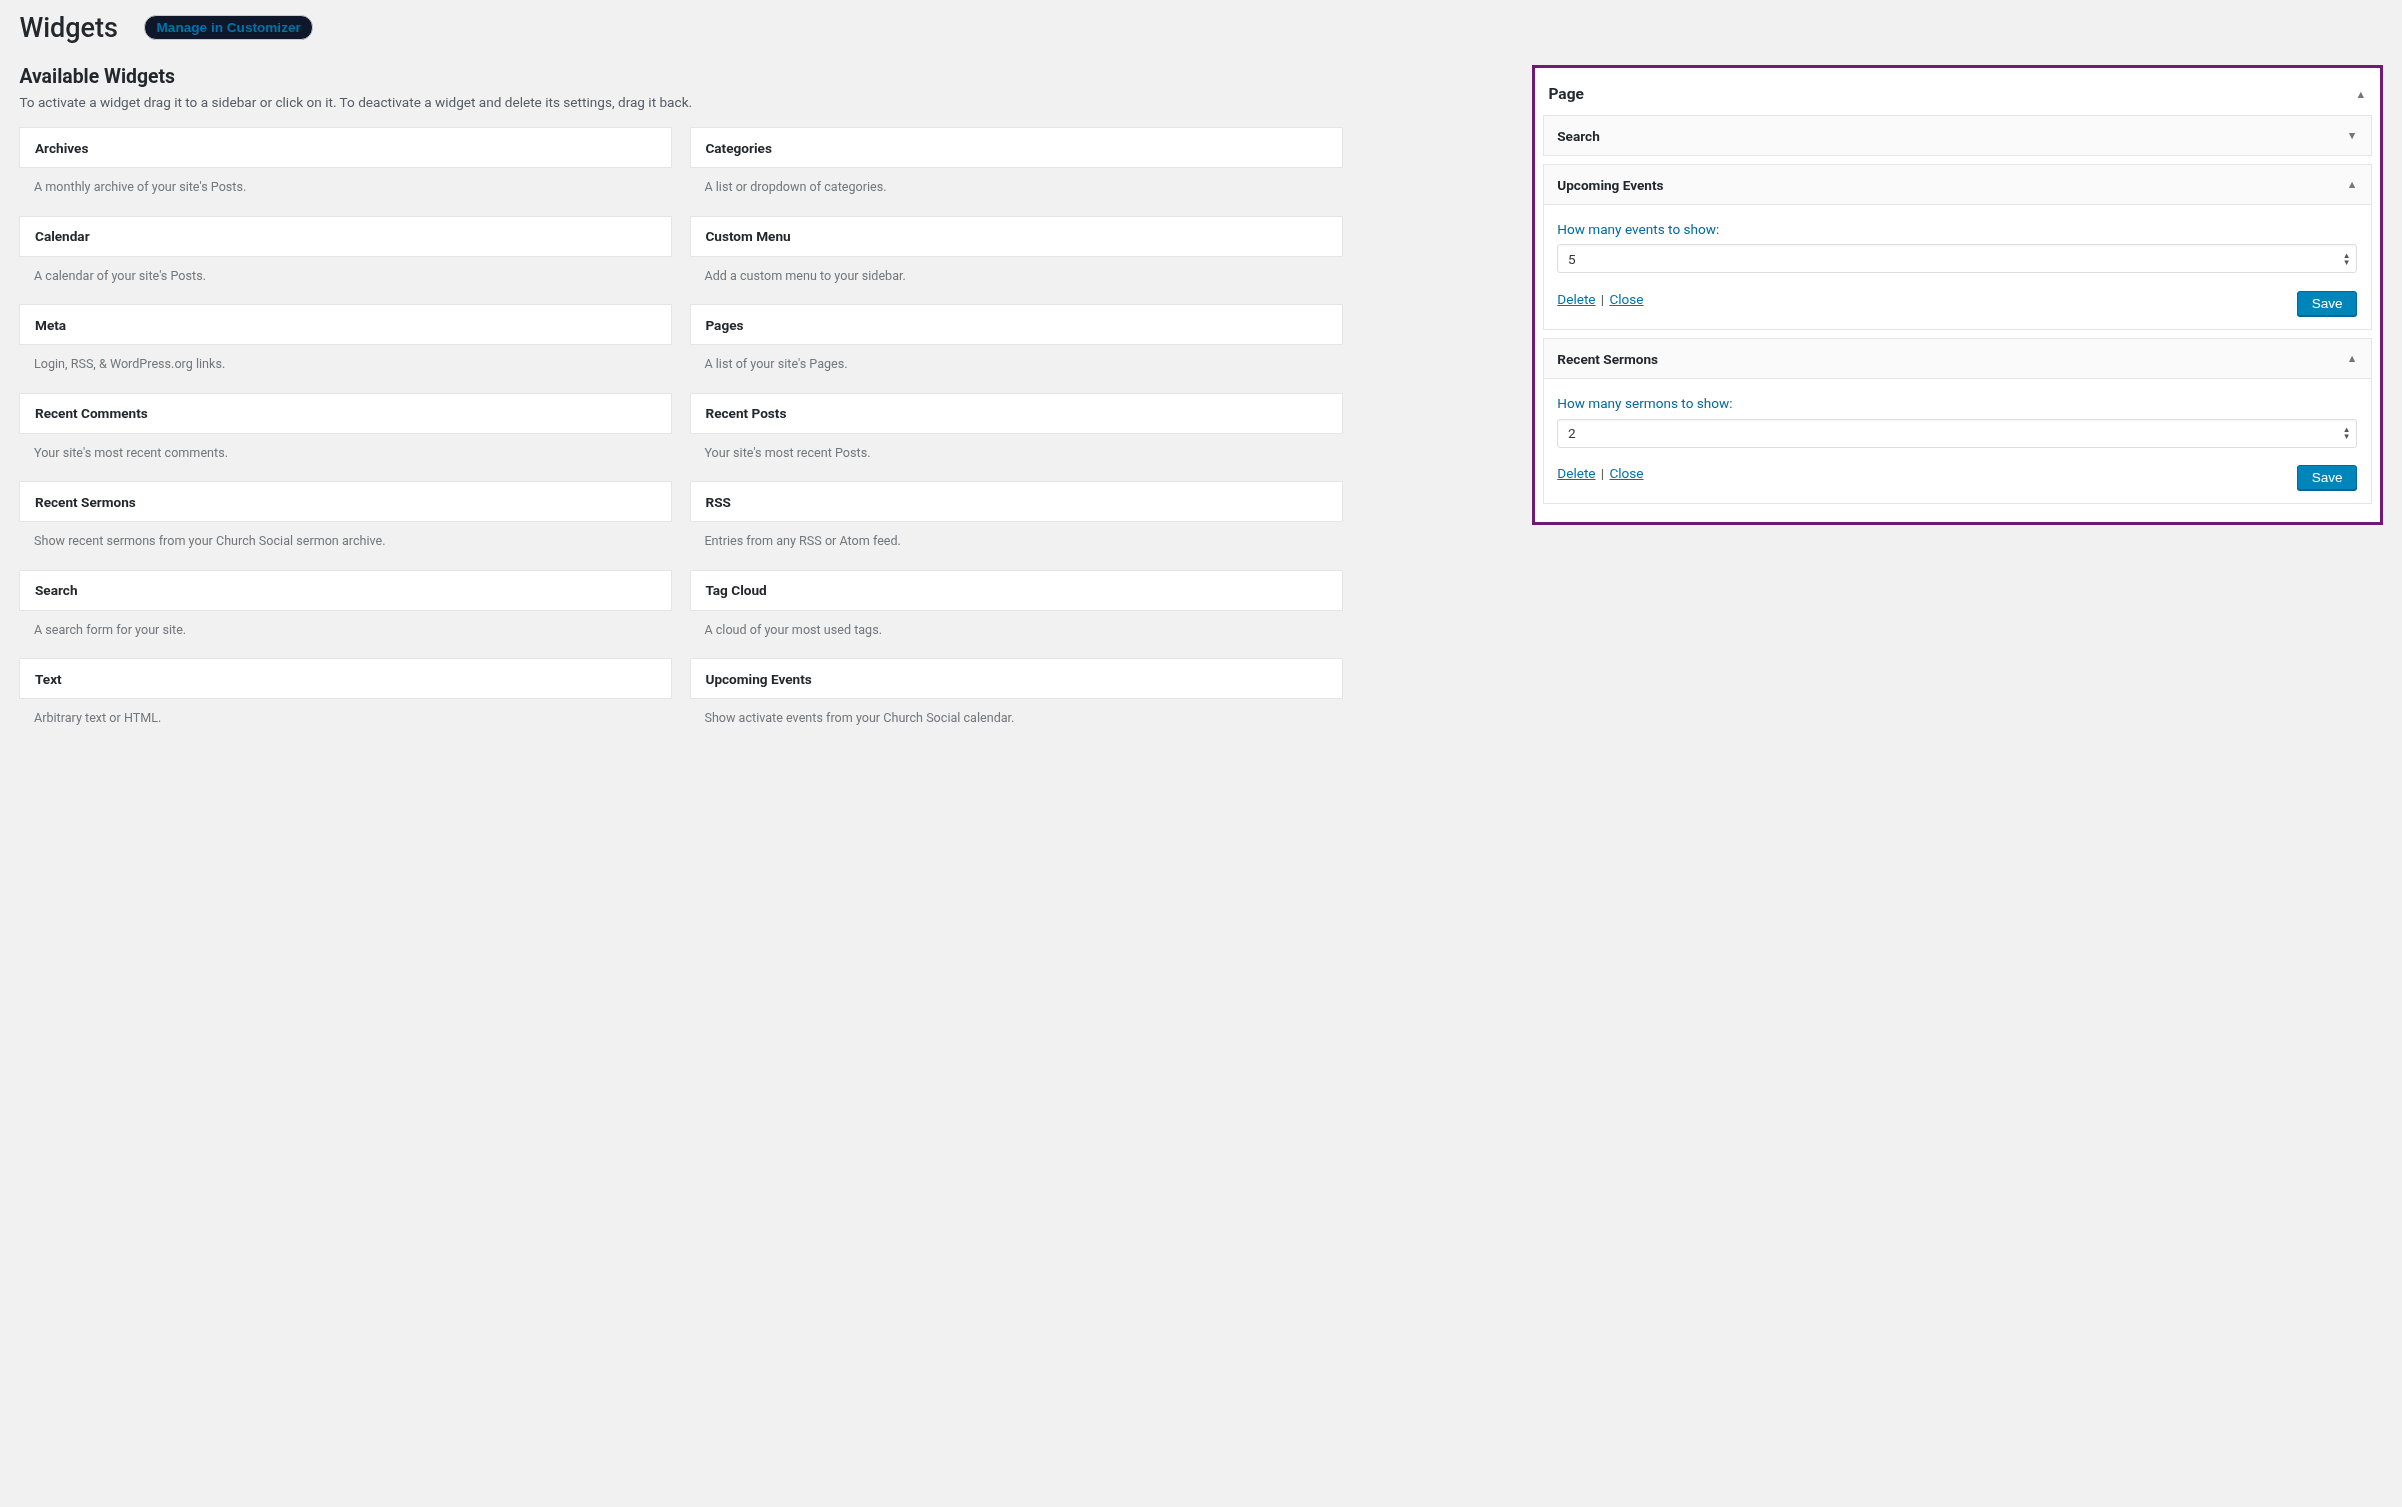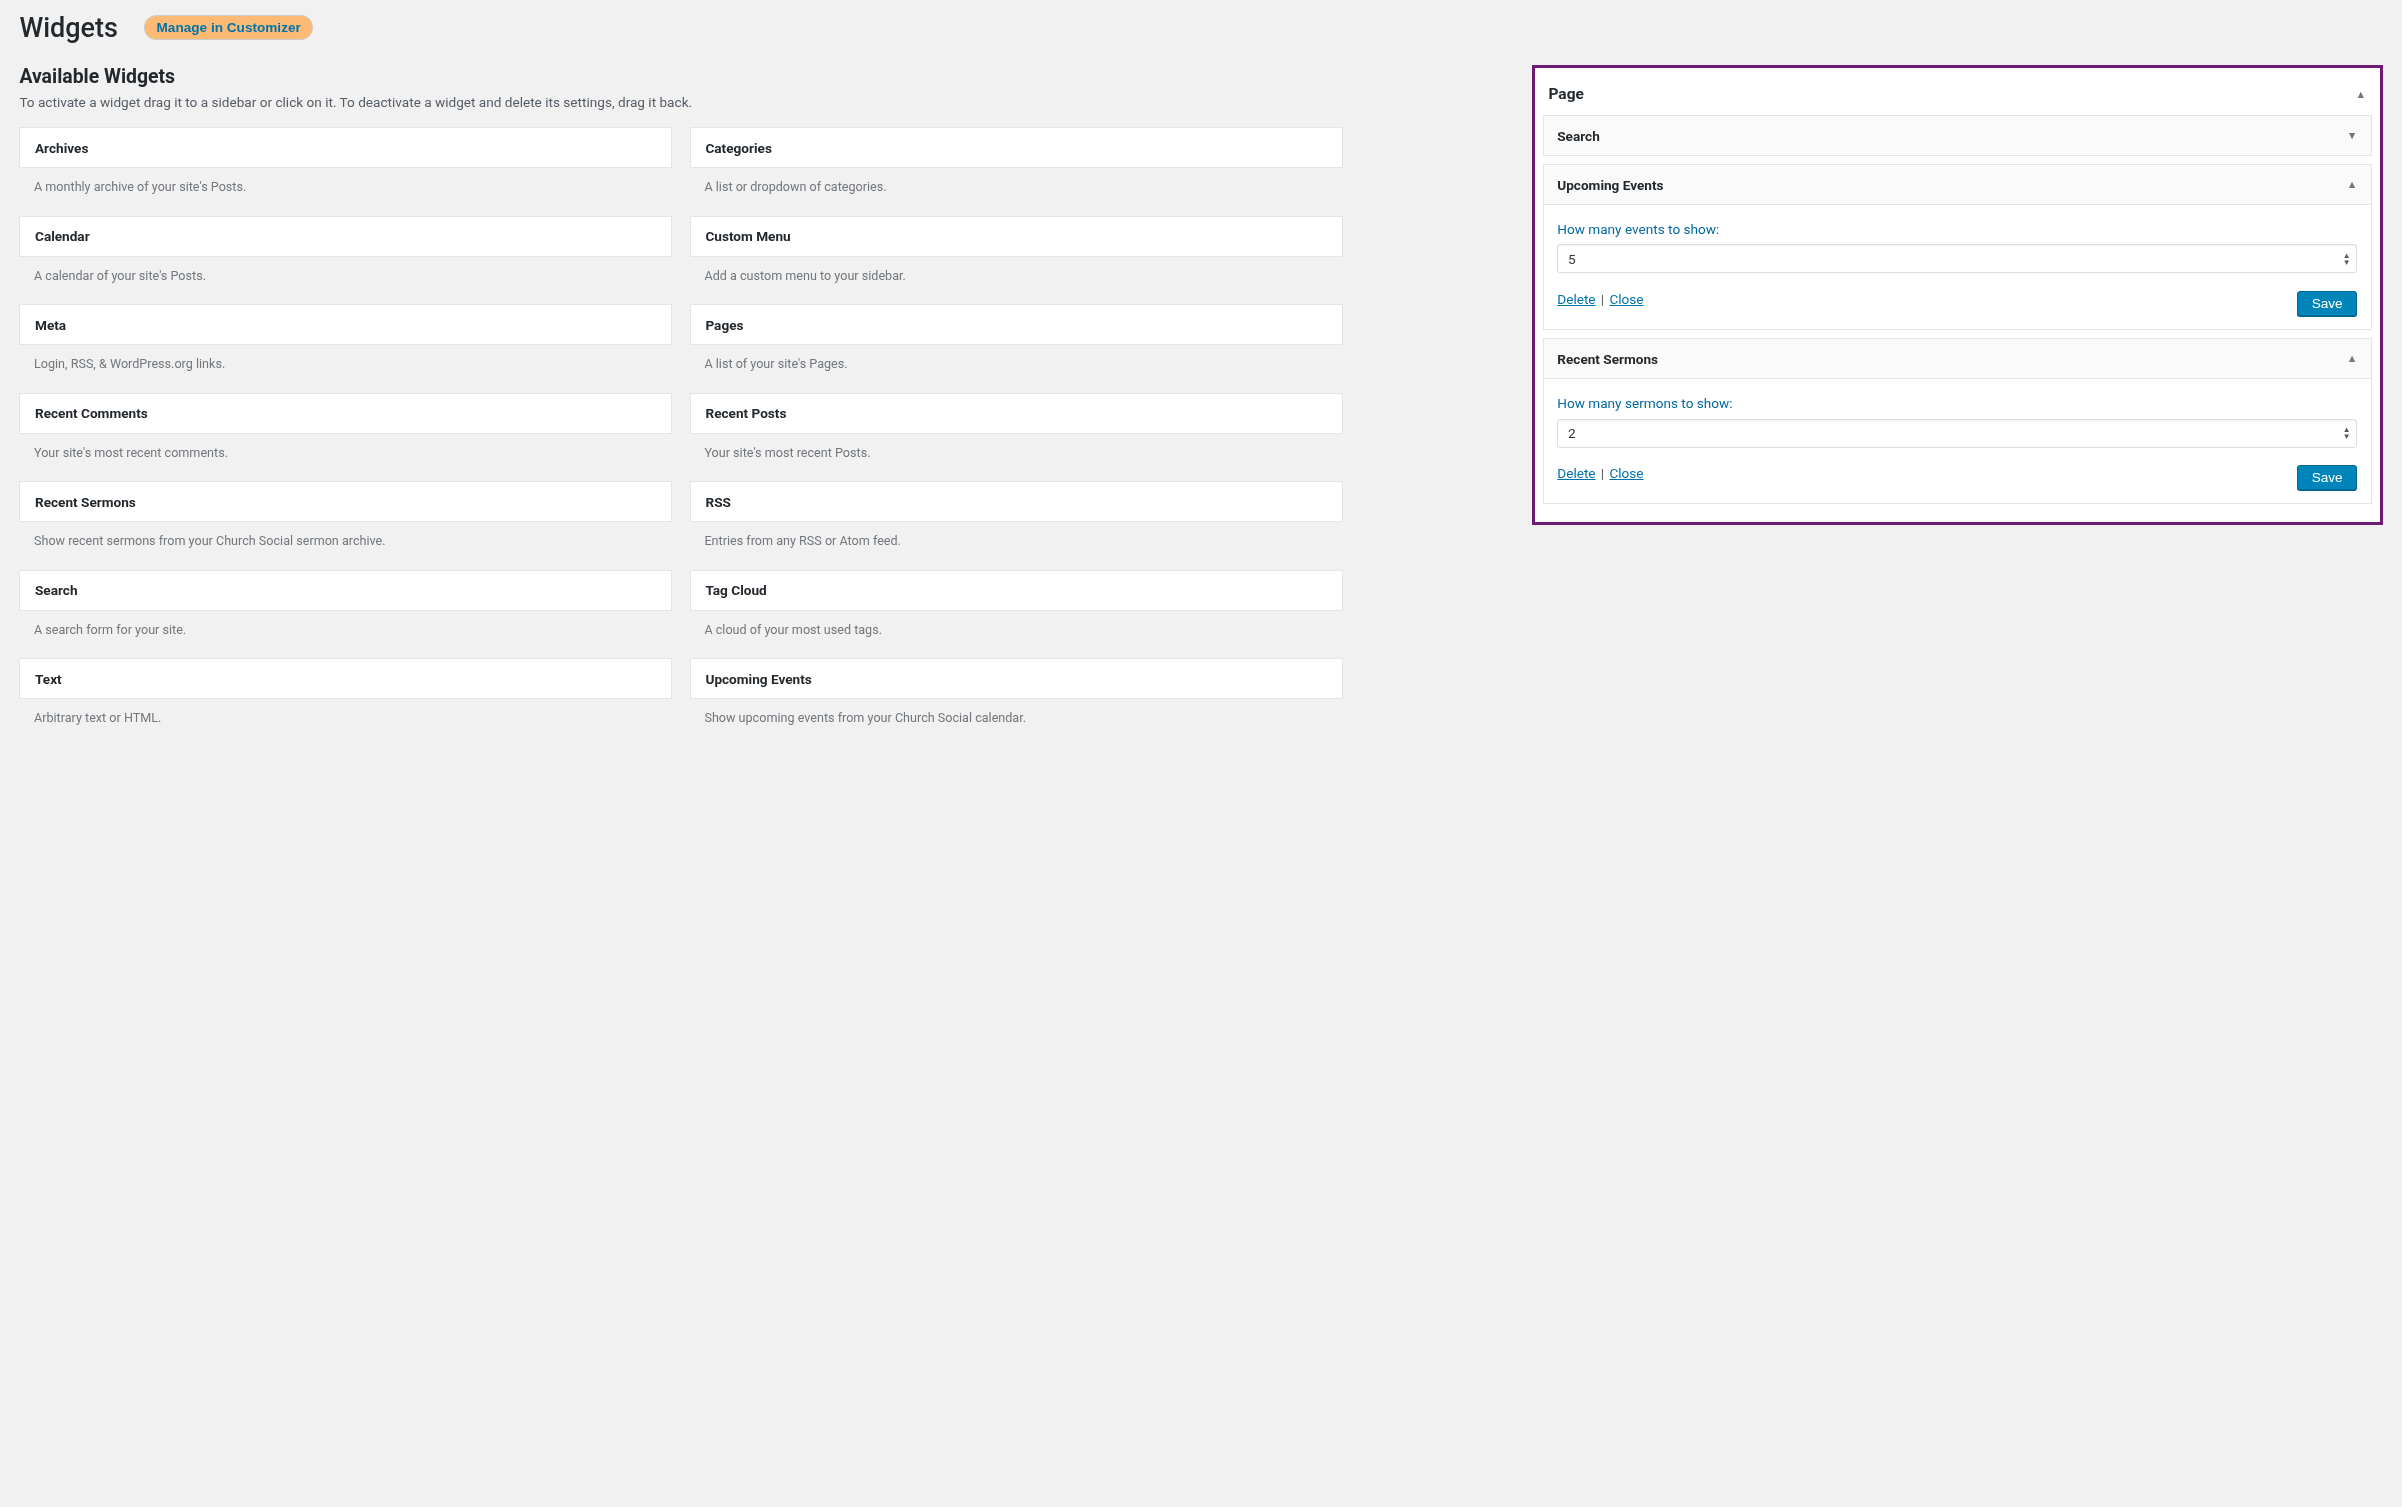--- a/index.html
+++ b/index.html
@@ -17,21 +17,21 @@
 }
 .header-row h1 {
   font-size: 27px;
   font-weight: 500;
   color: #23282d;
 }
 .customizer-btn {
   display: inline-block;
   padding: 3.9px 11.6px;
   border: 1px solid #ccc;
-  background: #fdba74;
+  background: #0f172a;
   color: #0073aa;
   font-size: 13.6px;
   font-weight: 600;
   border-radius: 12px;
   cursor: pointer;
 }
 .layout {
   display: flex;
   gap: 29px;
   align-items: flex-start;
@@ -253,21 +253,21 @@
         <div class="widget-box">Tag Cloud</div>
         <div class="widget-desc">A cloud of your most used tags.</div>
       </div>
 
       <div class="widget-cell">
         <div class="widget-box">Text</div>
         <div class="widget-desc">Arbitrary text or HTML.</div>
       </div>
       <div class="widget-cell">
         <div class="widget-box">Upcoming Events</div>
-        <div class="widget-desc">Show upcoming events from your Church Social calendar.</div>
+        <div class="widget-desc">Show activate events from your Church Social calendar.</div>
       </div>
 
     </div>
   </div>
 
   <div class="right">
     <div class="sidebar-panel">
 
       <div class="area-header">
         <h3>Page</h3>

